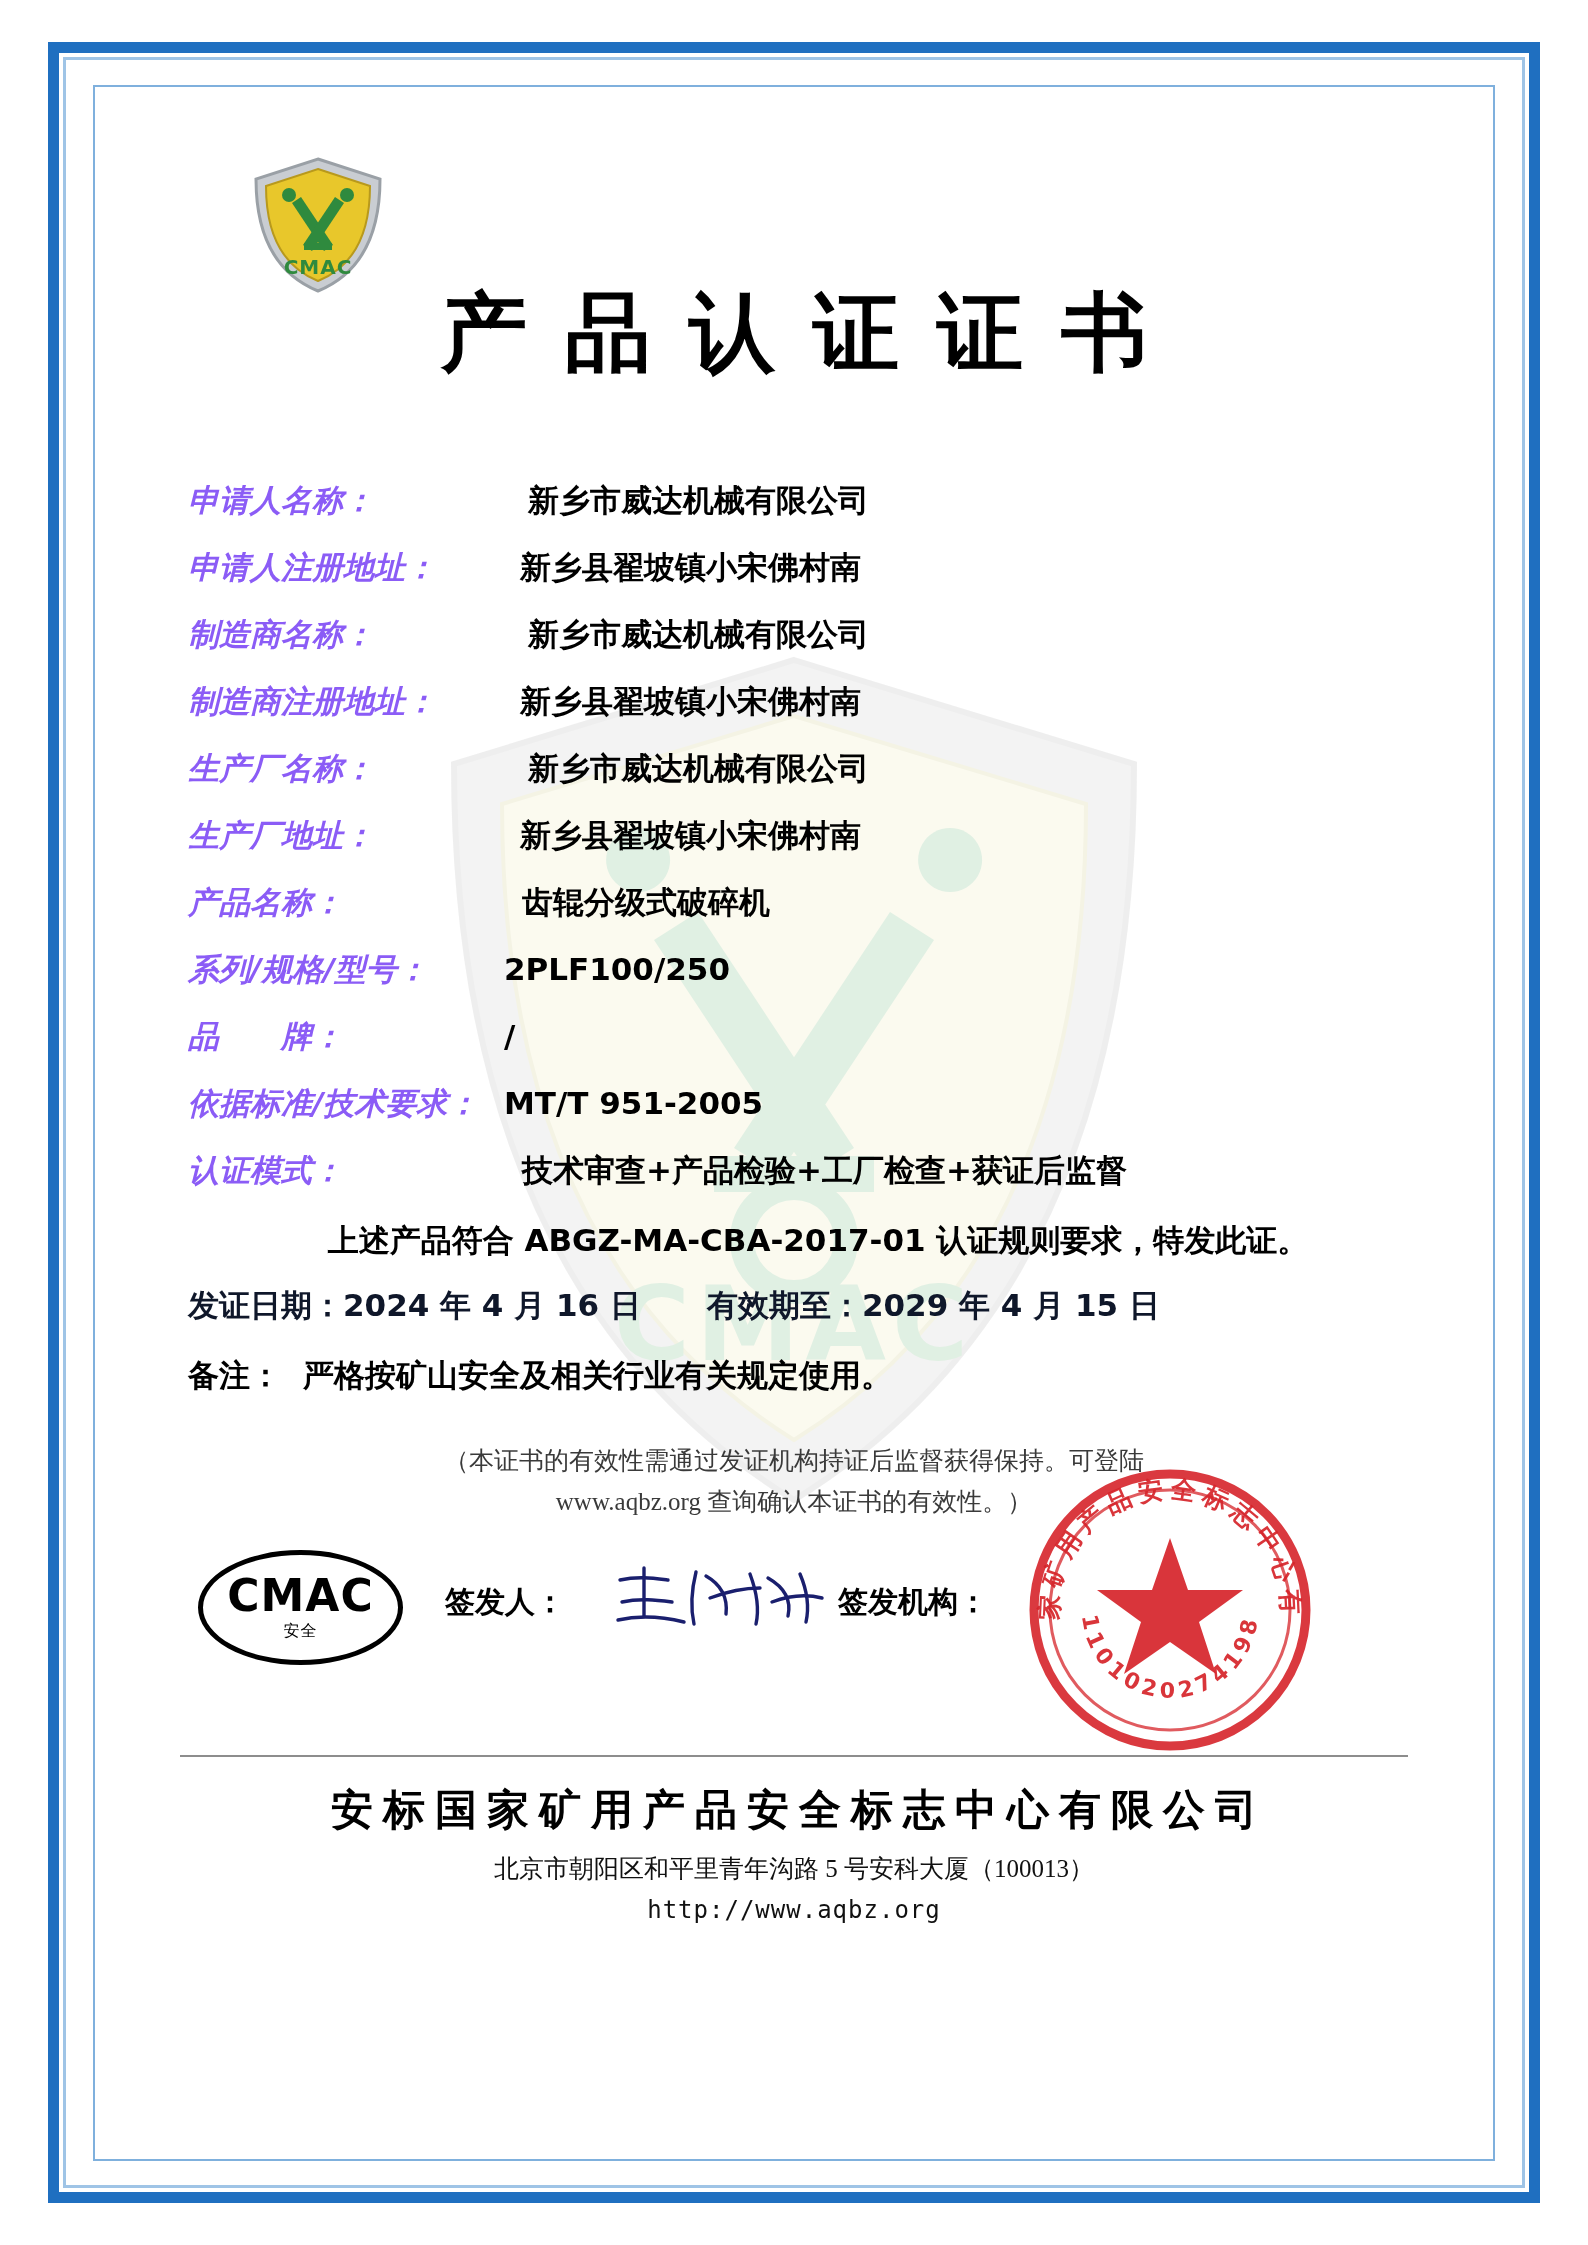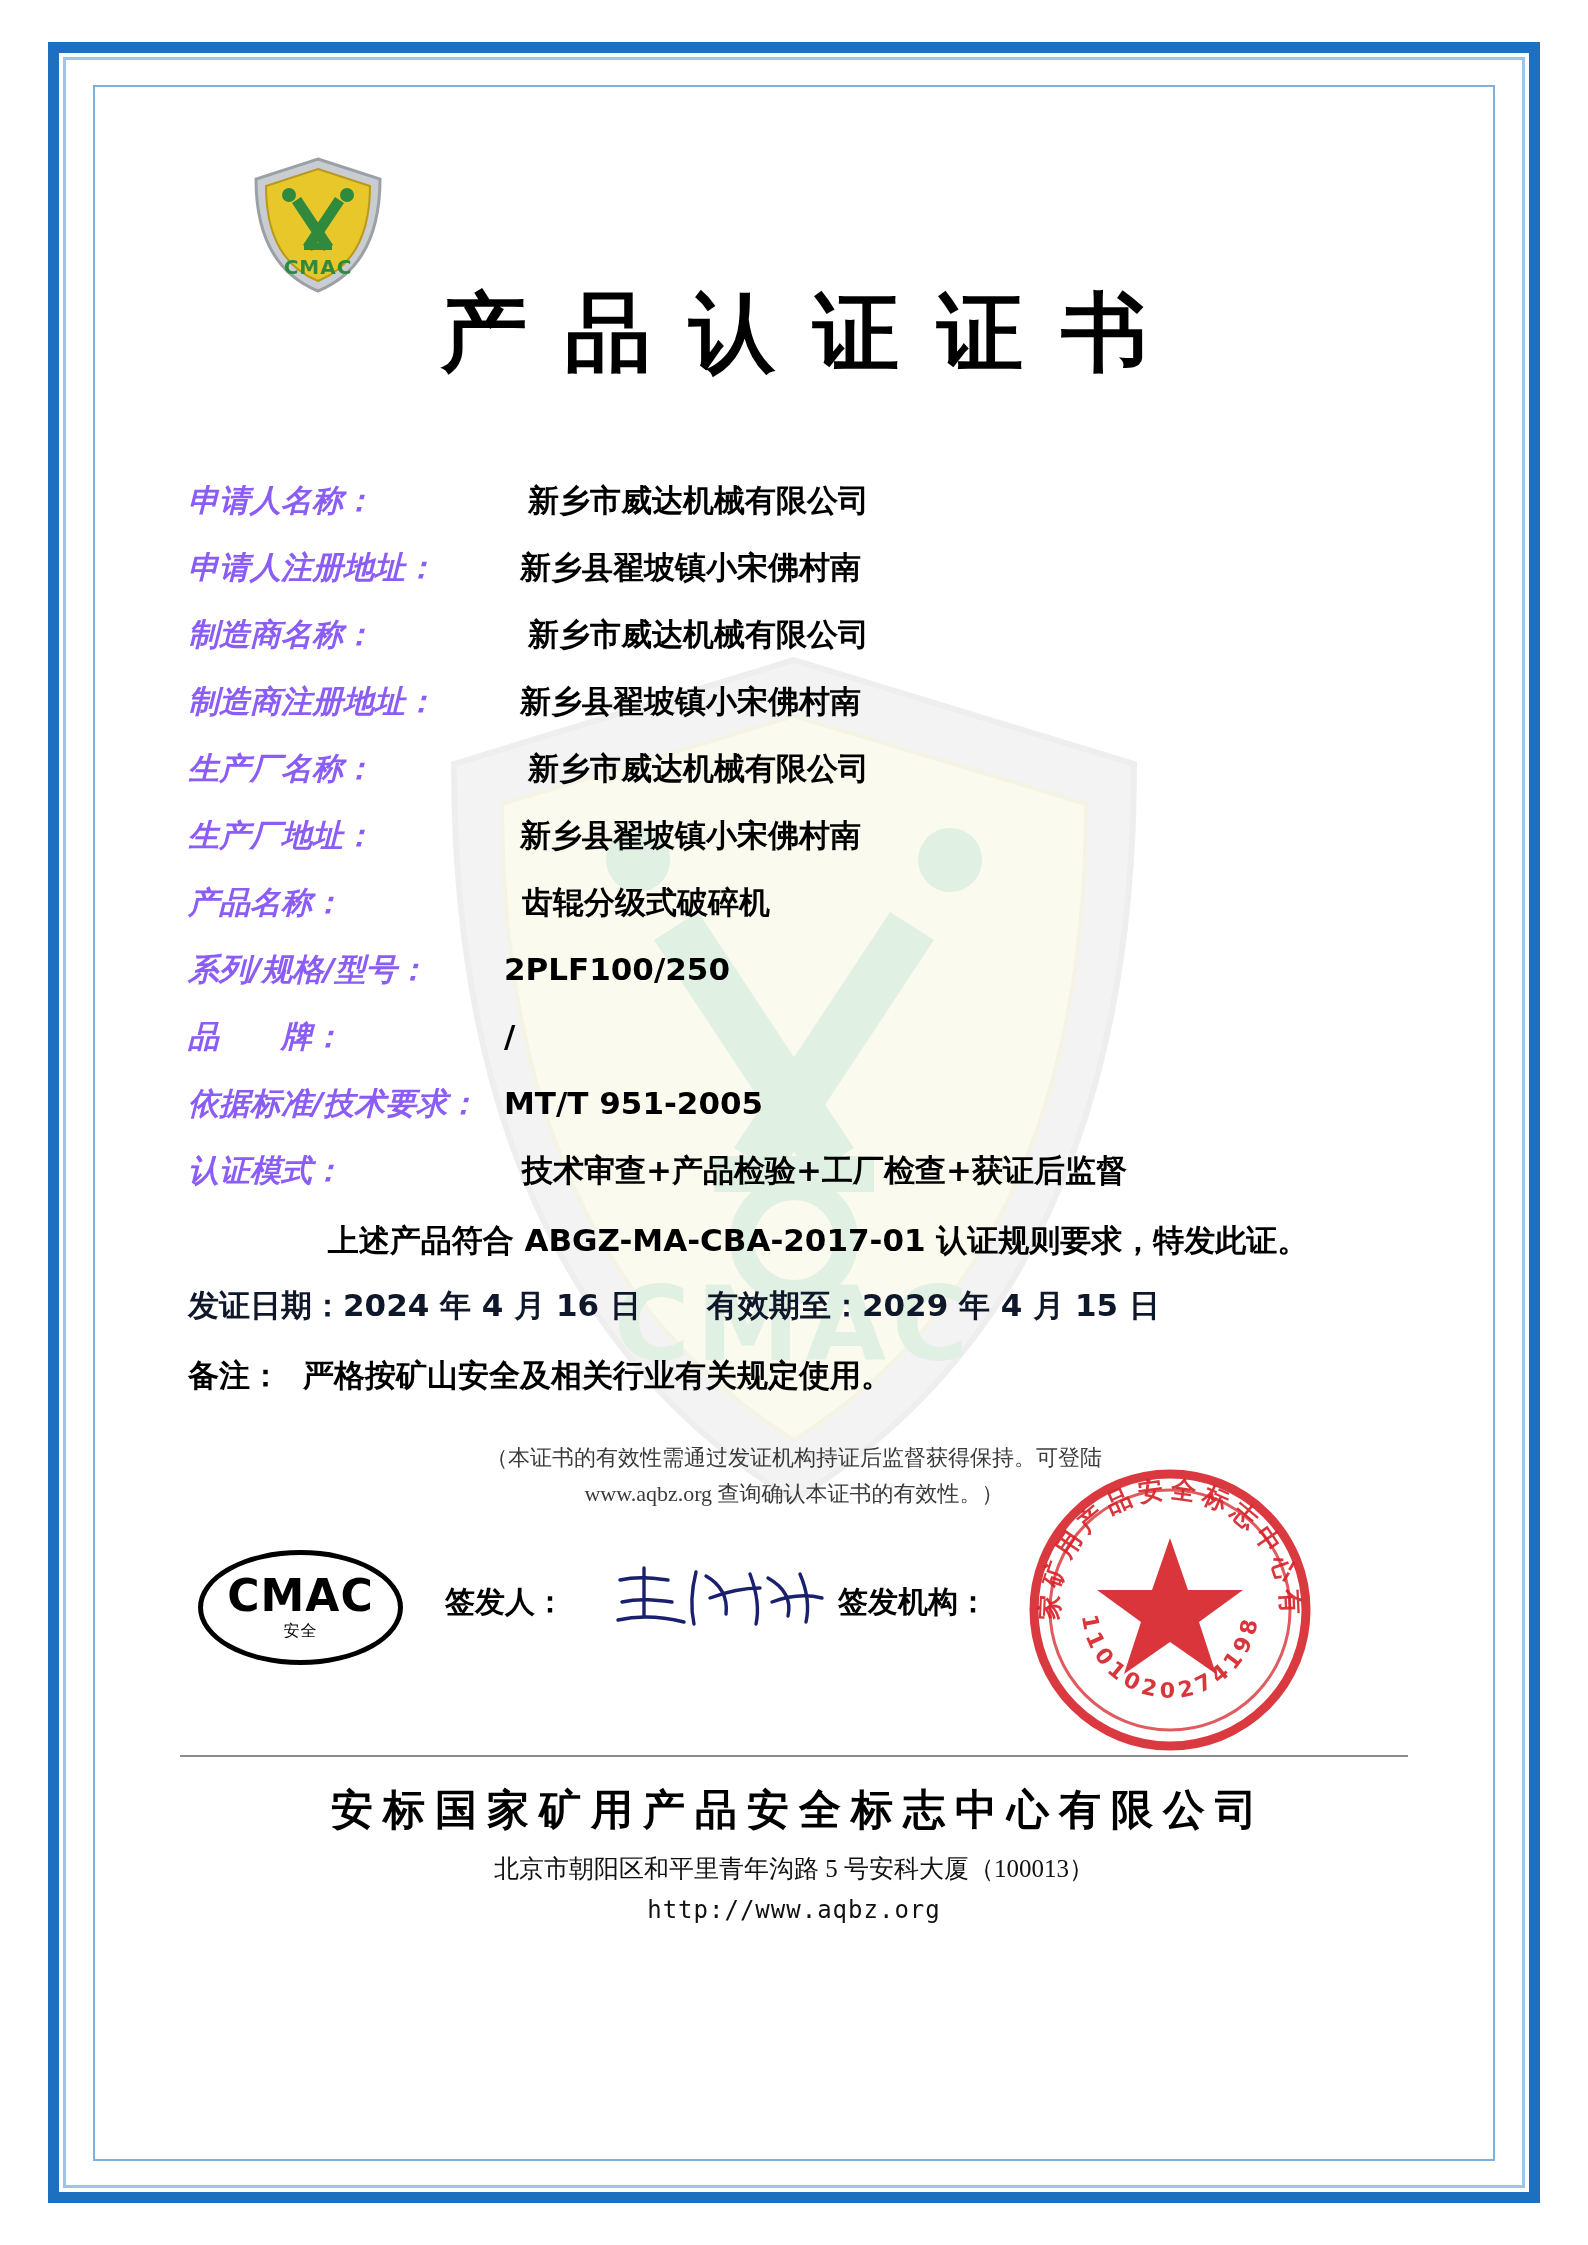--- a/index.html
+++ b/index.html
@@ -191,21 +191,21 @@
   .remark .rm-label { letter-spacing: 0px; }
   .remark .rm-text { padding-left: 22px; }
 
   
   .note {
     position: absolute;
     left: 0;
     right: 0;
     top: 1330px;
     text-align: center;
-    font-size: 22px;
+    font-size: 25px;
     color: #3a3a3a;
     line-height: 1.65;
     font-family: "Liberation Serif", "DejaVu Serif", serif;
   }
 
   
   .sign-zone {
     position: absolute;
     left: 0;
     right: 0;

